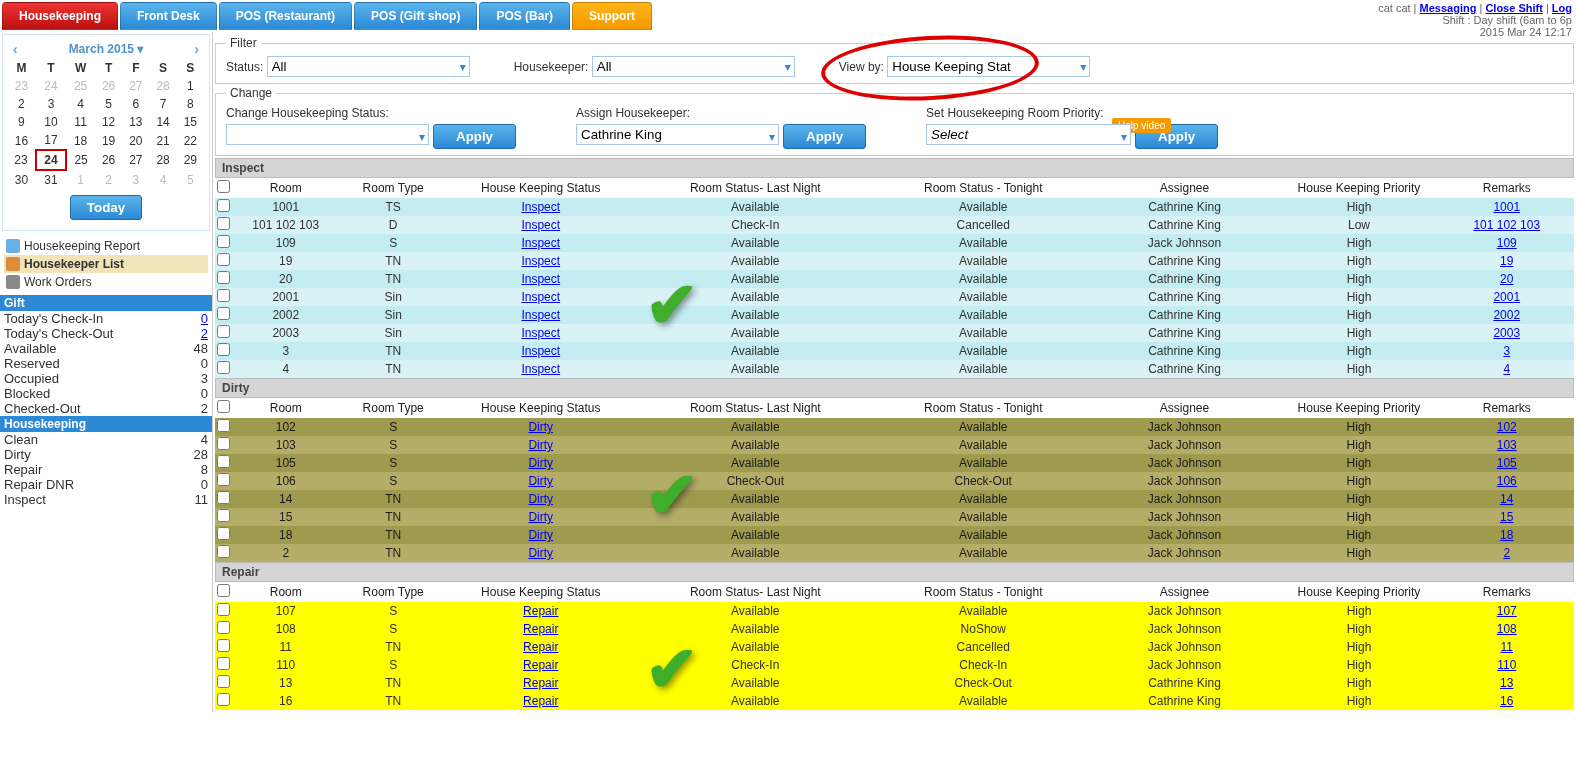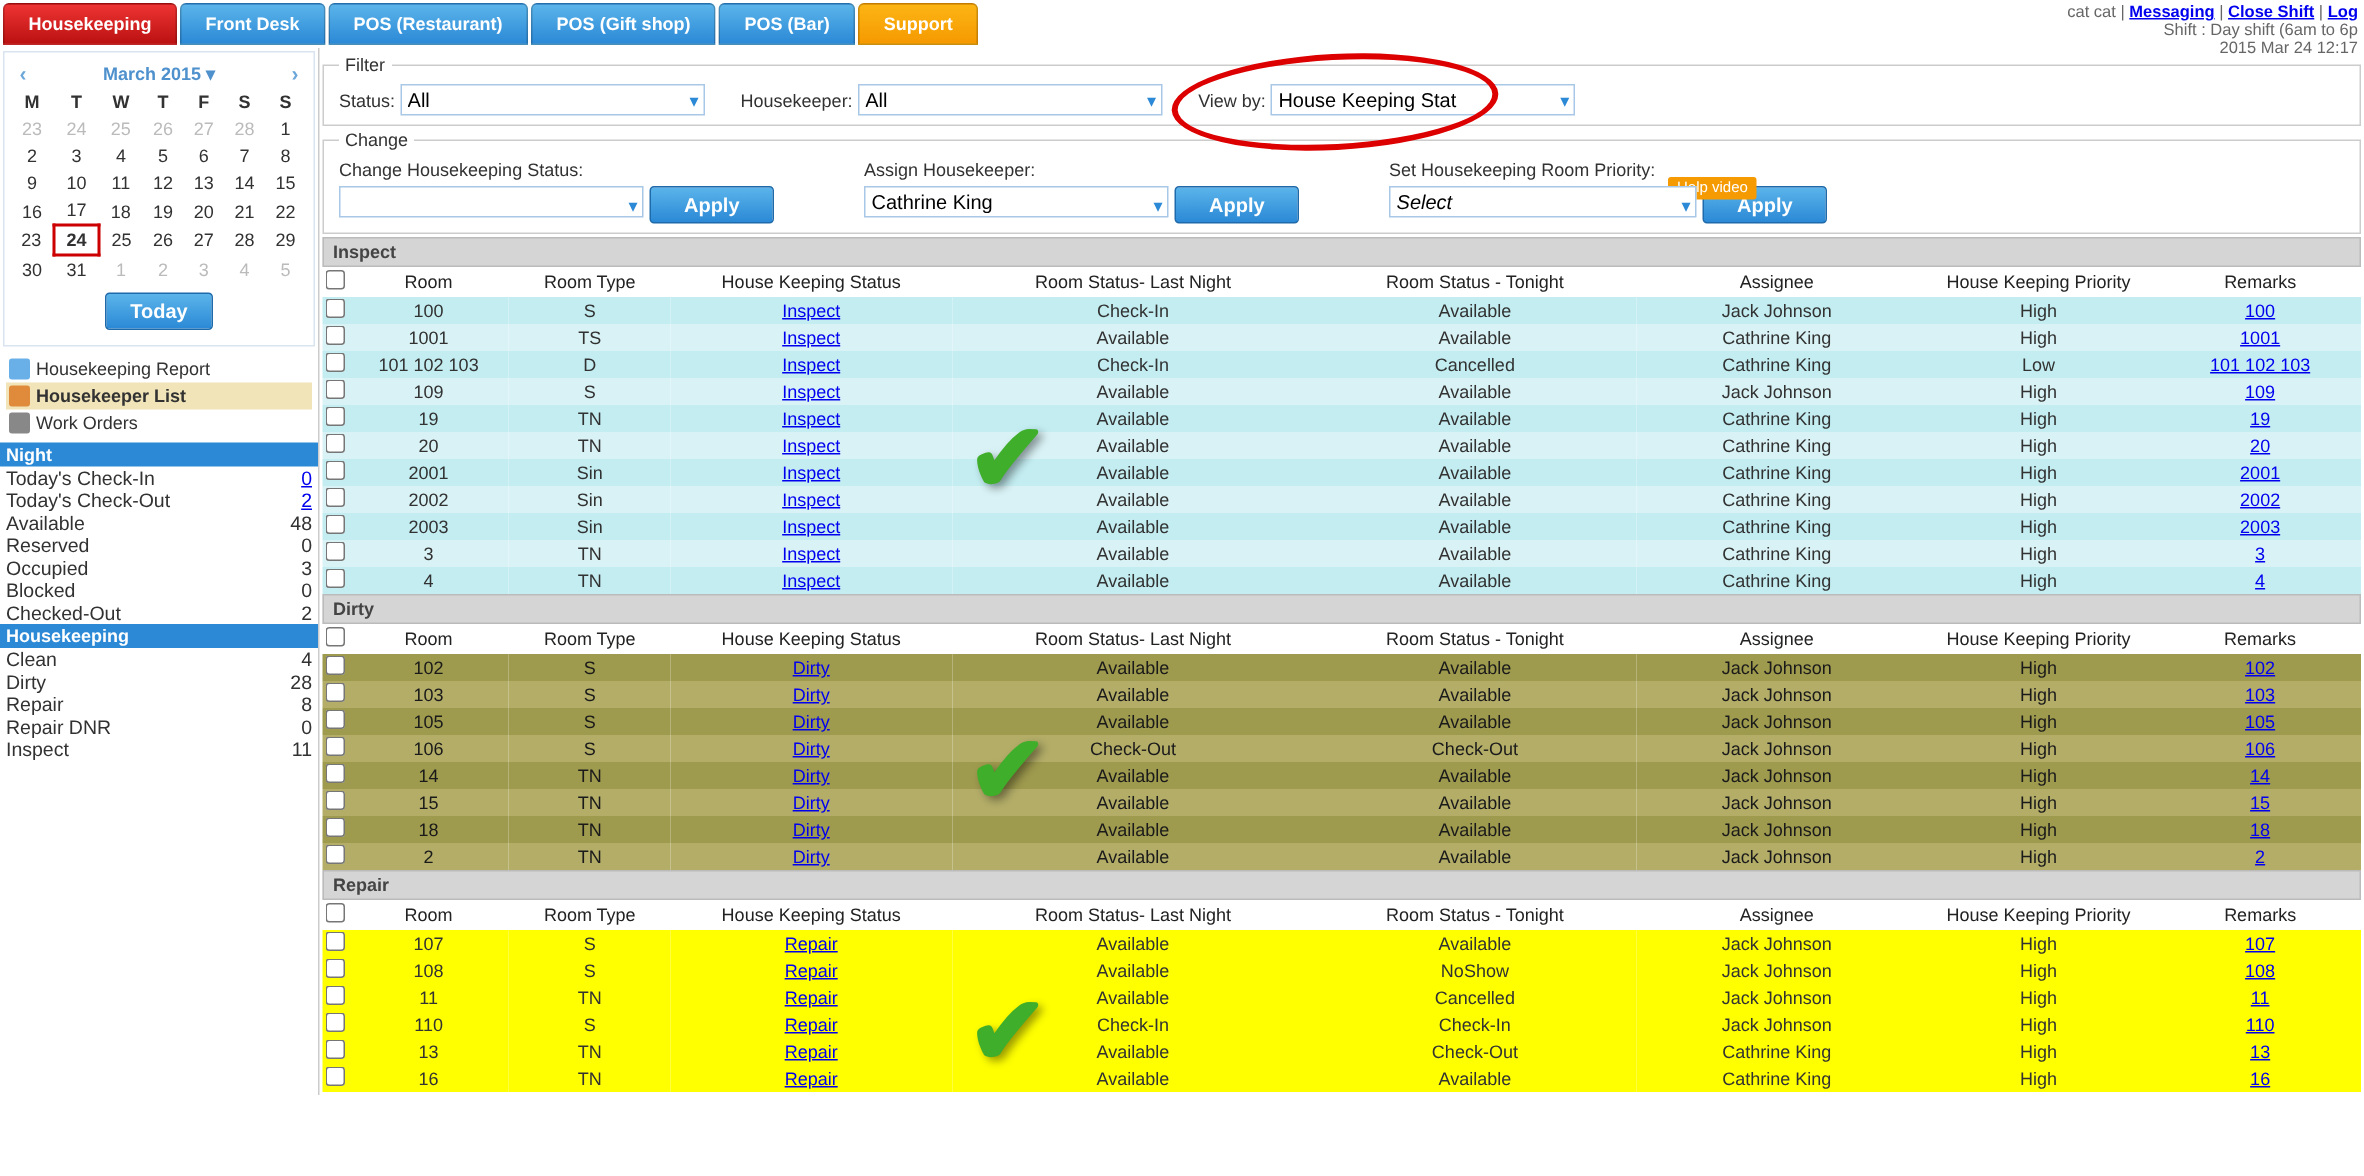--- a/index.html
+++ b/index.html
@@ -25,21 +25,21 @@
 .side-links { padding:4px;}
 .side-links div { display:flex; align-items:flex-start; gap:4px; padding:2px 2px; cursor:pointer;}
 .side-links .active { background:#f0e4b8; font-weight:bold;}
 .side-sec-h { background:#2b89d6; color:#fff; font-weight:bold; padding:1px 4px;}
 .side-stats { font-size:13px;}
 .side-stats .row { display:flex; justify-content:space-between; padding:0 4px;}
 .side-stats .row a { text-align:right;}
 .main { flex:1; padding:2px; overflow:hidden;}
 fieldset { border:1px solid #ccc; margin:2px 0; padding:6px 10px;}
 legend { color:#333; padding:0 4px;}
-.filter-row { display:flex; align-items:center; gap:24px;}
+.filter-row { display:flex; align-items:center; gap:44px;}
 .ctrl-label { display:inline-block;}
 select.drop, .drop { border:1px solid #a9c7e6; padding:2px 20px 2px 4px; min-width:120px; background:#fff; appearance:none;}
 .drop-wrap { position:relative; display:inline-block;}
 .drop-wrap .dart { position:absolute; right:4px; top:50%; transform:translateY(-50%); color:#2b89d6; pointer-events:none;}
 .apply-btn { background:linear-gradient(#5bb4ea,#2b89d6); color:#fff; border:1px solid #1f6aab; border-radius:3px; padding:4px 22px; font-weight:bold; cursor:pointer;}
 .change-row { display:flex; gap:60px; align-items:flex-end;}
 .change-row .col { display:flex; flex-direction:column; gap:4px;}
 .change-row .col .line { display:flex; gap:4px;}
 .section-head { background:#d5d5d5; color:#444; font-weight:bold; padding:2px 6px; border:1px solid #bbb;}
 table.data { width:100%; border-collapse:collapse; font-size:12px;}
@@ -168,21 +168,21 @@
         </div>
         <div class="active">
           <span class="icon" style="background: rgb(224, 138, 60);"></span>
           <span>Housekeeper List</span>
         </div>
         <div>
           <span class="icon" style="background: rgb(136, 136, 136);"></span>
           <span>Work Orders</span>
         </div>
       </div>
-    <div class="side-sec-h">Night</div>
+    <div class="side-sec-h">Gift</div>
     <div class="side-stats" id="rooms-stats">
         <div class="row">
           <span>Today's Check-In</span>
           <a href="#">0</a>
         </div>
         <div class="row">
           <span>Today's Check-Out</span>
           <a href="#">2</a>
         </div>
         <div class="row">
@@ -295,31 +295,20 @@
               <th class="col-rsl">Room Status- Last Night</th>
               <th class="col-rst">Room Status - Tonight</th>
               <th class="col-as">Assignee</th>
               <th class="col-pr">House Keeping Priority</th>
               <th class="col-rm">Remarks</th>
             </tr>
           </thead>
           <tbody id="inspect-body">
             <tr>
               <td class="chk"><input type="checkbox" style=""></td>
-              <td>100</td>
-              <td>S</td>
-              <td><a href="#">Inspect</a></td>
-              <td>Check-In</td>
-              <td>Available</td>
-              <td>Jack Johnson</td>
-              <td>High</td>
-              <td><a href="#">100</a></td>
-            </tr>
-            <tr>
-              <td class="chk"><input type="checkbox" style=""></td>
               <td>1001</td>
               <td>TS</td>
               <td><a href="#">Inspect</a></td>
               <td>Available</td>
               <td>Available</td>
               <td>Cathrine King</td>
               <td>High</td>
               <td><a href="#">1001</a></td>
             </tr>
             <tr>

